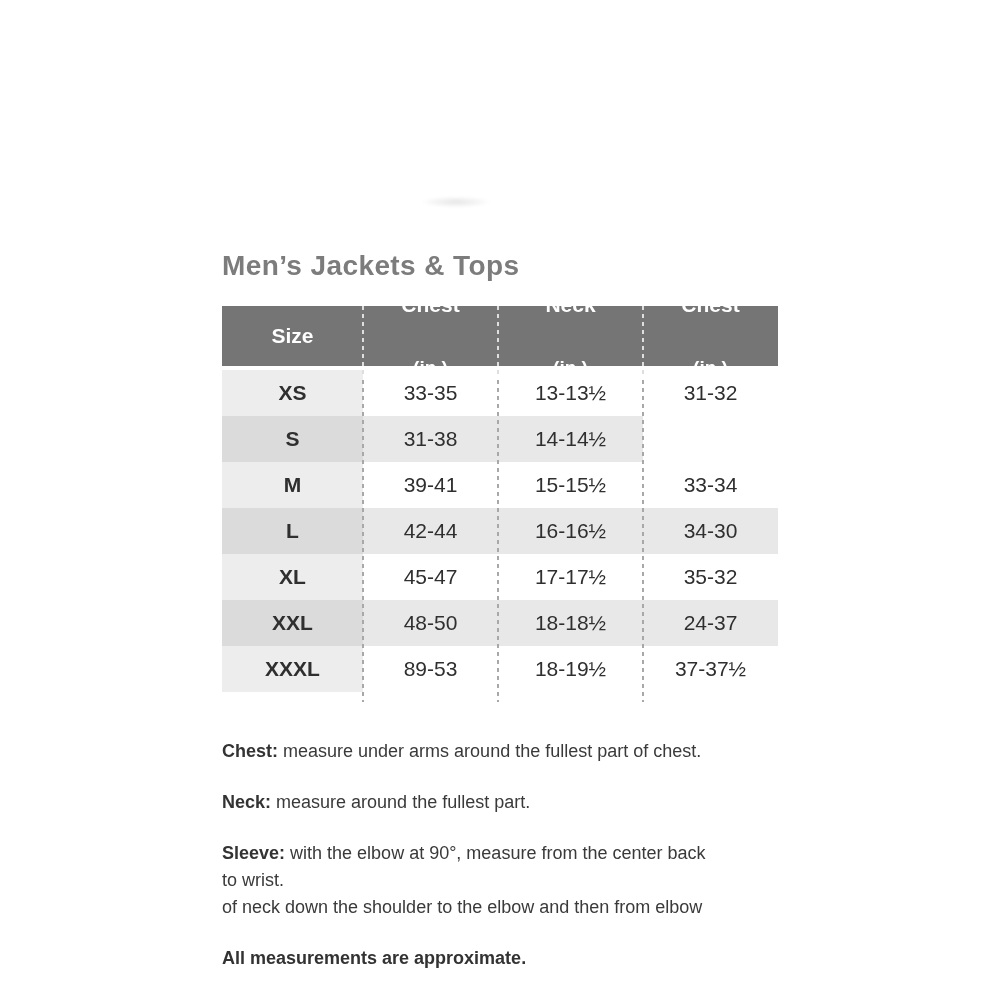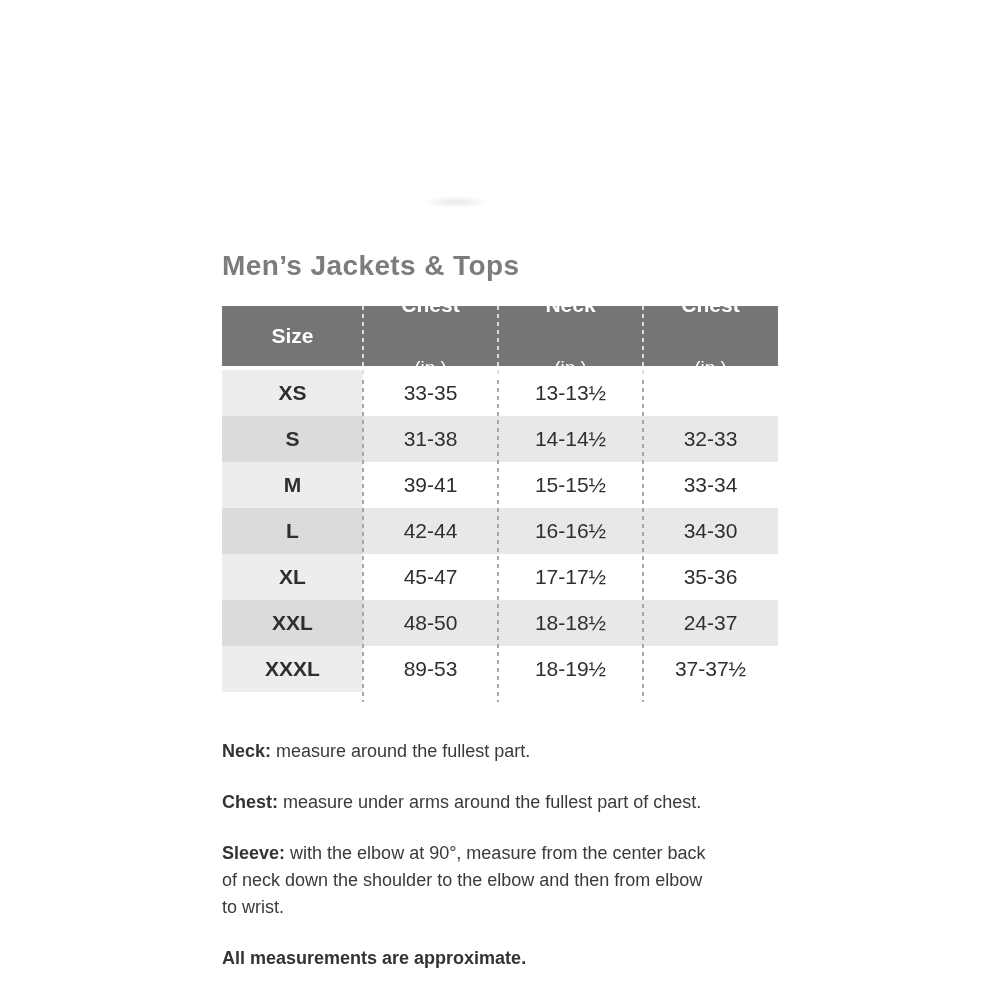--- a/index.html
+++ b/index.html
@@ -39,21 +39,21 @@
     background: var(--header-bg, #757575);
   }
   .th {
     display: flex;
     flex-direction: column;
     justify-content: center;
     align-items: center;
     color: var(--header-text, #ffffff);
   }
   .th-label { font-size: 21px; font-weight: bold; line-height: 24px; }
-  .th-unit  { font-size: 19px; font-weight: normal; line-height: 22px; margin-top: 40px; }
+  .th-unit  { font-size: 19px; font-weight: bold; line-height: 22px; margin-top: 40px; }
   .th-unit:empty { display: none; }
   .tbody { margin-top: 4px; }
   .row { display: flex; height: 46px; }
   .cell {
     display: flex;
     align-items: center;
     justify-content: center;
     font-size: 21px;
     color: var(--text-color, #2f2f2f);
   }
@@ -122,44 +122,44 @@
         <span class="th-label">Chest</span>
         <span class="th-unit">(in.)</span>
       </div>
     </div>
 
     <div class="tbody">
       <div class="row">
         <div class="cell col-size size-cell">XS</div>
         <div class="cell col-chest">33-35</div>
         <div class="cell col-neck">13-13½</div>
+        <div class="cell col-sleeve">31-32</div>
       </div>
       <div class="row">
         <div class="cell col-size size-cell">S</div>
         <div class="cell col-chest">31-38</div>
         <div class="cell col-neck">14-14½</div>
-        <div class="cell col-sleeve">32-33</div>
       </div>
       <div class="row">
         <div class="cell col-size size-cell">M</div>
         <div class="cell col-chest">39-41</div>
         <div class="cell col-neck">15-15½</div>
         <div class="cell col-sleeve">33-34</div>
       </div>
       <div class="row">
         <div class="cell col-size size-cell">L</div>
         <div class="cell col-chest">42-44</div>
         <div class="cell col-neck">16-16½</div>
         <div class="cell col-sleeve">34-30</div>
       </div>
       <div class="row">
         <div class="cell col-size size-cell">XL</div>
         <div class="cell col-chest">45-47</div>
         <div class="cell col-neck">17-17½</div>
-        <div class="cell col-sleeve">35-36</div>
+        <div class="cell col-sleeve">35-32</div>
       </div>
       <div class="row">
         <div class="cell col-size size-cell">XXL</div>
         <div class="cell col-chest">48-50</div>
         <div class="cell col-neck">18-18½</div>
         <div class="cell col-sleeve">24-37</div>
       </div>
       <div class="row">
         <div class="cell col-size size-cell">XXXL</div>
         <div class="cell col-chest">89-53</div>
@@ -176,23 +176,23 @@
       <div class="dv-head"></div>
       <div class="dv-body"></div>
     </div>
     <div class="divider d3">
       <div class="dv-head"></div>
       <div class="dv-body"></div>
     </div>
   </div>
 
   <div class="notes">
+    <p class="note"><b class="note-label">Chest:</b> <span>measure under arms around the fullest part of chest.</span></p>
     <p class="note"><b class="note-label">Neck:</b> <span>measure around the fullest part.</span></p>
-    <p class="note"><b class="note-label">Chest:</b> <span>measure under arms around the fullest part of chest.</span></p>
     <p class="note">
       <span class="nl"><b class="note-label">Sleeve:</b> <span>with the elbow at 90°, measure from the center back</span></span>
+      <span class="nl">to wrist.</span>
       <span class="nl">of neck down the shoulder to the elbow and then from elbow</span>
-      <span class="nl">to wrist.</span>
     </p>
     <p class="note note-bold">All measurements are approximate.</p>
   </div>
 
 </div>
 
 </body></html>

